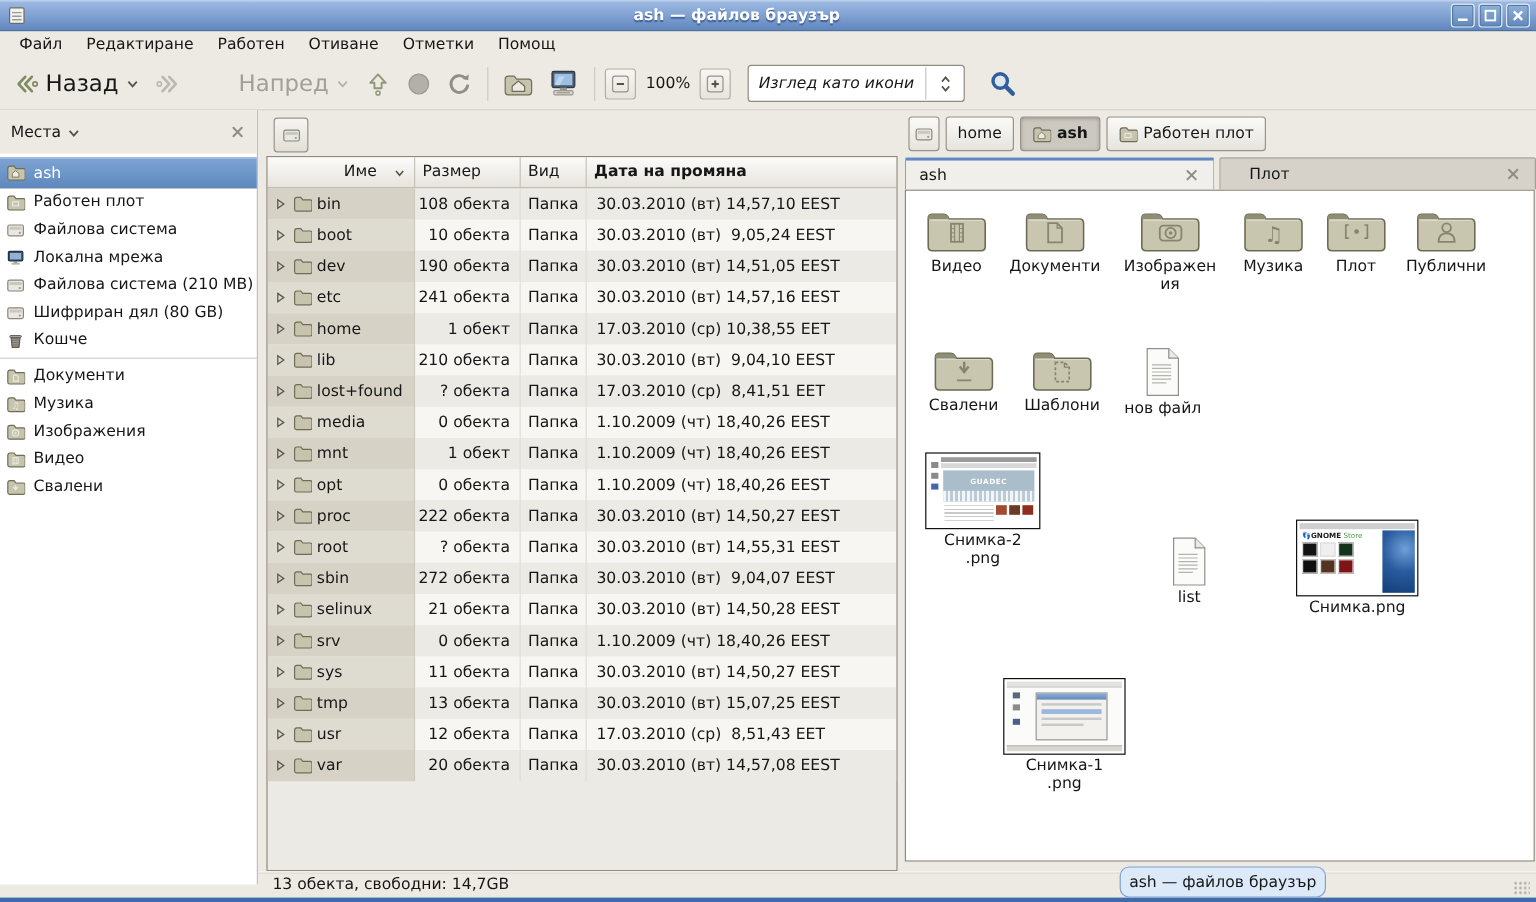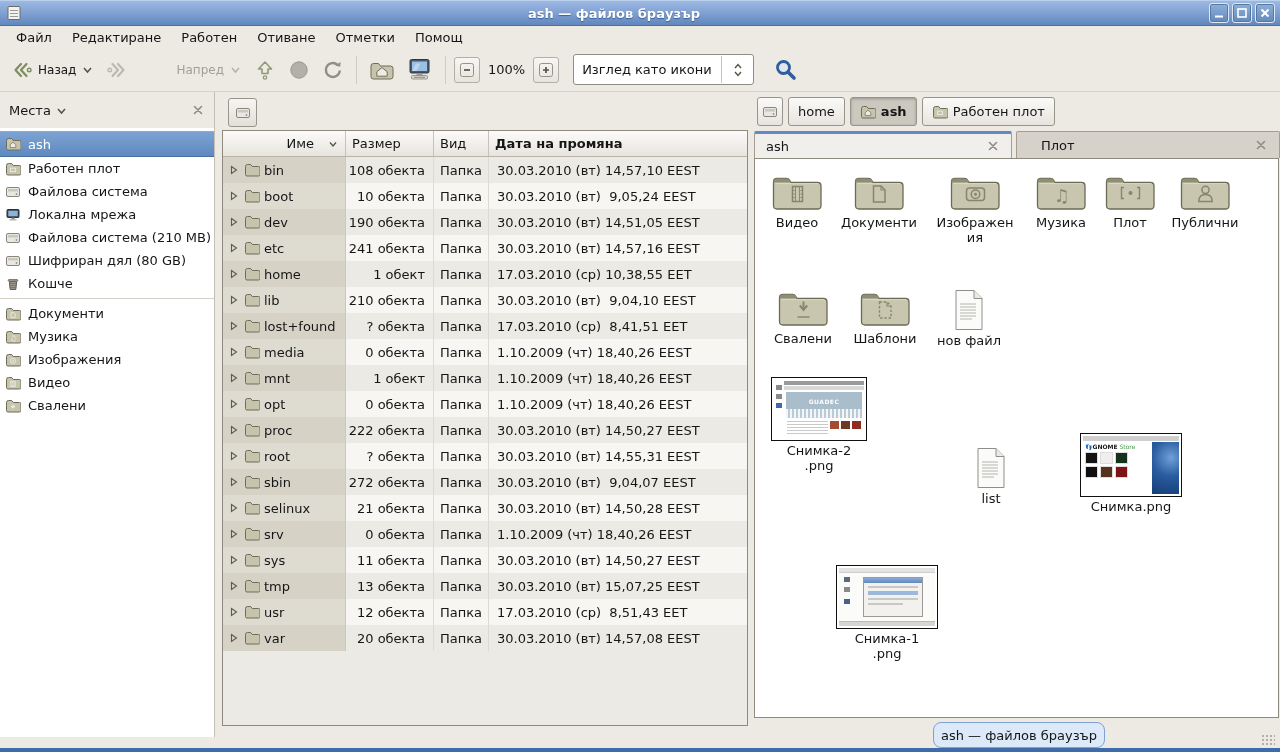--- a/index.html
+++ b/index.html
@@ -19,28 +19,28 @@
     box-shadow:inset 0 0 0 1px #56799e;display:flex;align-items:center;justify-content:center;}
 
   
   .menubar{position:absolute;left:0;top:26px;right:0;height:22px;display:flex;align-items:center;padding-left:6px;}
   .menu-item{padding:2px 10px;}
 
   
   .toolbar{position:absolute;left:0;top:48px;right:0;height:44px;display:flex;align-items:center;
     padding:0 6px;border-bottom:1px solid #d8d4cb;box-sizing:border-box;}
   .tb-btn{display:flex;align-items:center;gap:5px;padding:4px 6px;border-radius:3px;}
-  .tb-label{font-size:12px;}
+  .tb-label{font-size:19px;}
   .tb-label.dis{color:#a29f97;padding-left:44px;}
   .tb-sep{width:1px;height:28px;background:#cfcbc2;margin:0 6px;}
   .tb-mini{width:24px;height:24px;display:flex;align-items:center;justify-content:center;
     border:1px solid #b3afa5;border-radius:3px;background:linear-gradient(#f7f6f3,#e7e4dd);margin:0 2px;}
   .zoom-level{padding:0 6px;font-size:13px;}
   .combo{display:flex;align-items:center;height:29px;background:#fff;border:1px solid #918c82;
-    border-radius:3px;padding:0 8px;margin-left:12px;gap:9px;}
+    border-radius:3px;padding:0 8px;margin-left:12px;gap:9px;font-style:italic;}
   .combo-sep{width:1px;height:27px;background:#c9c5bc;}
   .search-btn{margin-left:14px;}
 
   
   .sidebar{position:absolute;left:0;top:92px;width:215px;height:645px;background:#fff;
     border-right:1px solid #c3bfb5;box-sizing:border-box;z-index:2;}
   .sidebar-header{height:36px;background:#edeae3;display:flex;align-items:center;padding:0 9px;gap:4px;}
   .side-list{padding-top:3px;}
   .side-item{height:23px;display:flex;align-items:center;gap:7px;padding-left:5px;}
   .side-item.selected{height:26px;color:#fff;
@@ -1058,17 +1058,20 @@
               <div class="td-l"></div>
               <div class="td-l short"></div>
             </div>
             <div class="td-task"></div>
           </div>
         </span>
         <span class="icon-label" style="max-width:68px">Снимка-1.png</span>
       </div>
     </div>
 
+  <div class="statusbar">
+    <span>13 обекта, свободни: 14,7GB</span>
+  </div>
   <div class="panel-strip"></div>
   <div class="task-bubble">ash — файлов браузър</div>
   <div class="grip"></div>
 
 </div>
 
 </body></html>

